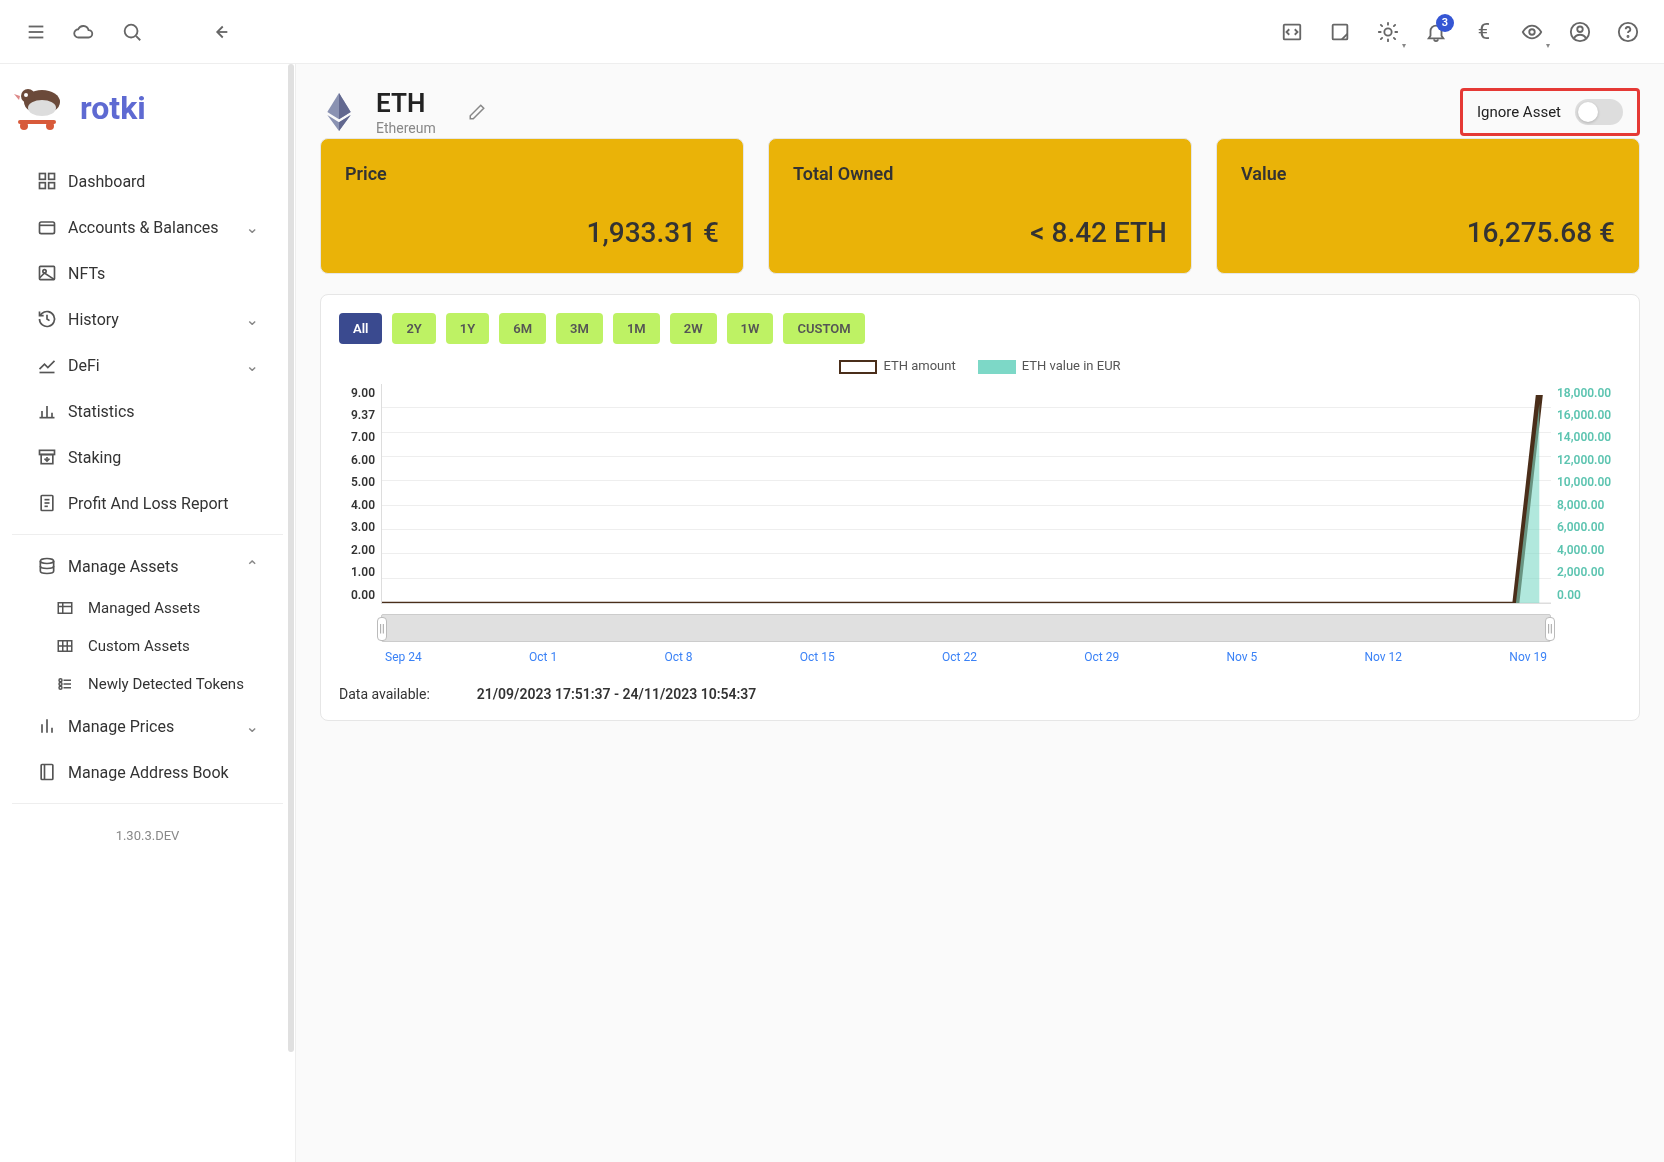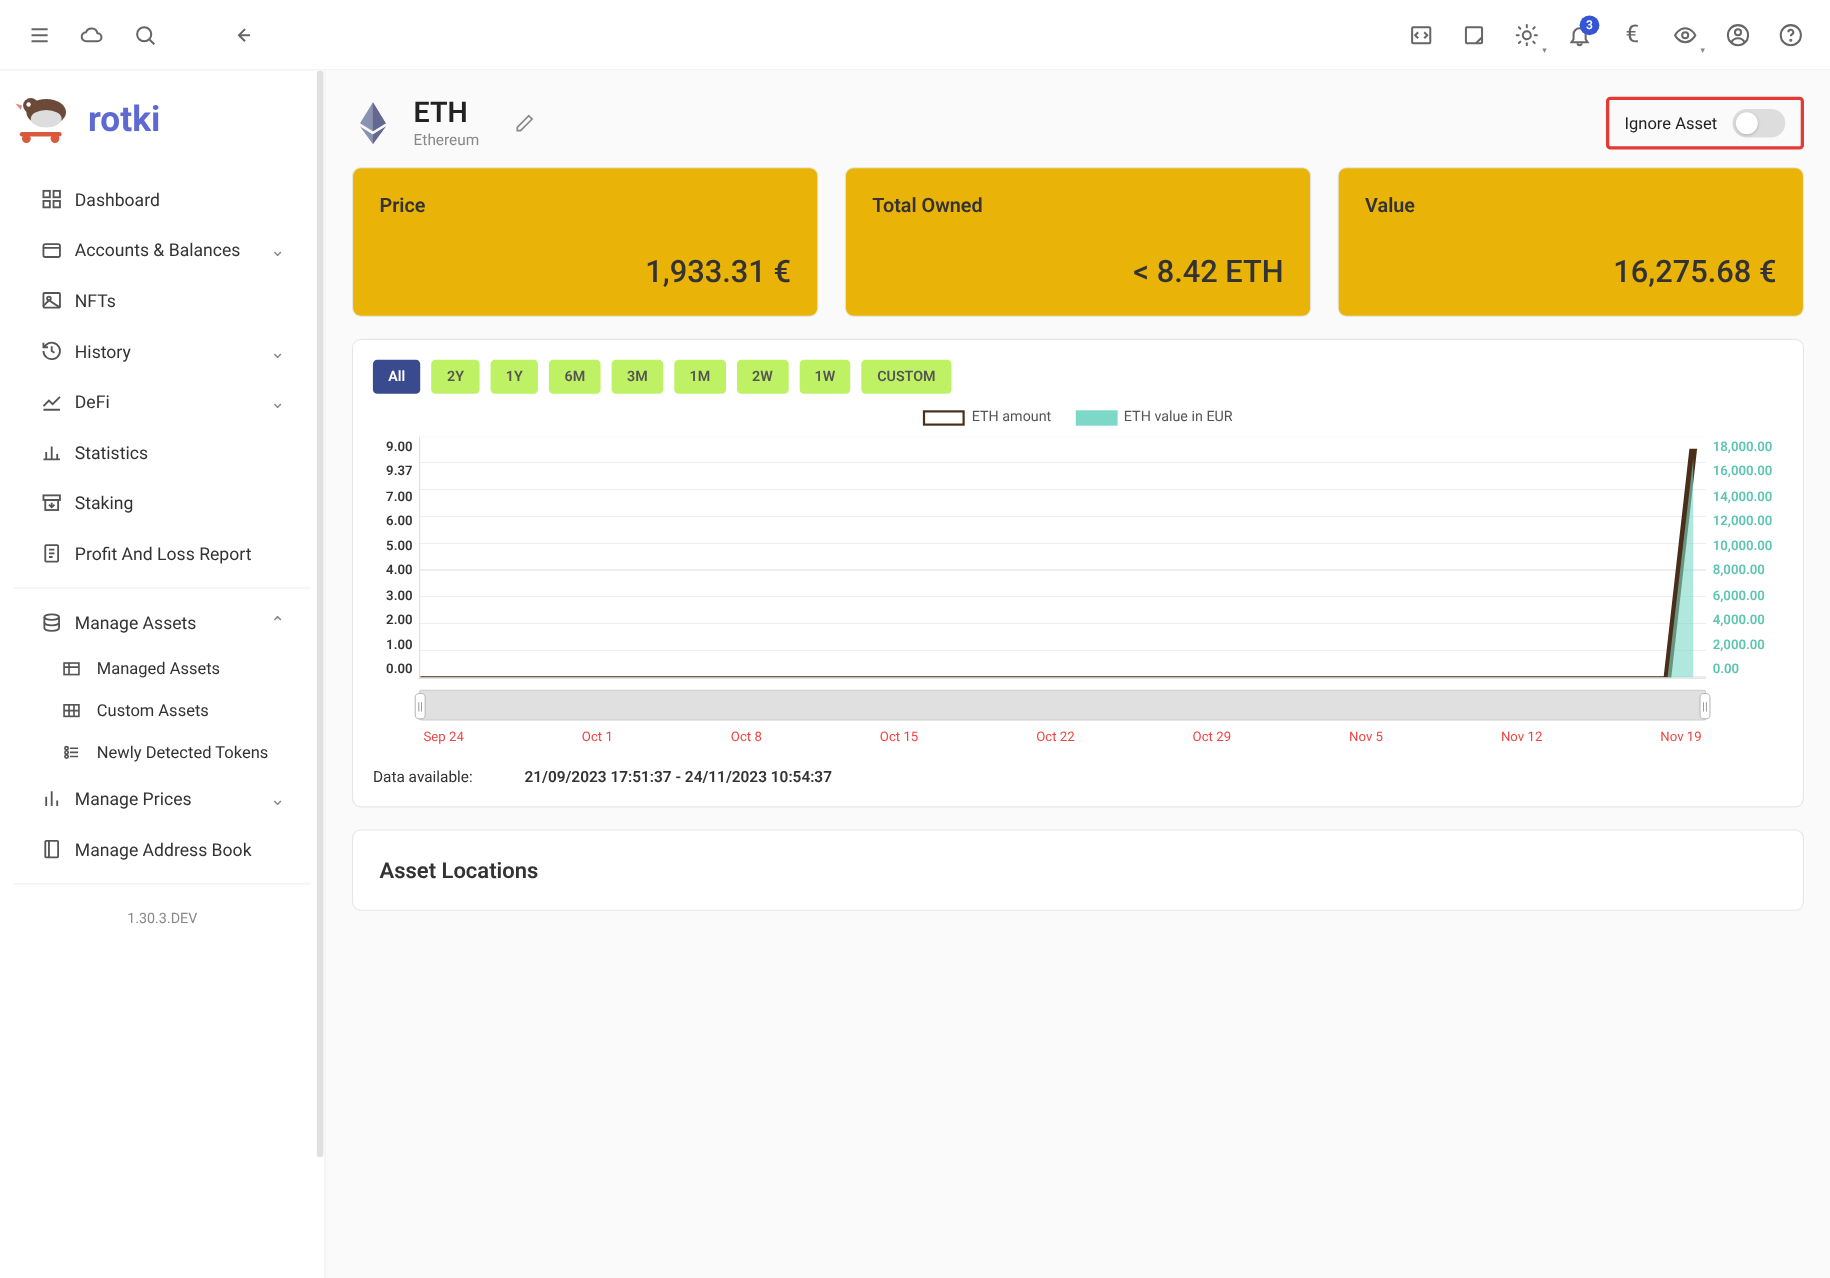--- a/index.html
+++ b/index.html
@@ -27,21 +27,21 @@
 .nav-item .nav-icon { width: 22px; height: 22px; display: flex; align-items: center; justify-content: center; }
 .nav-item .nav-icon svg { width: 20px; height: 20px; stroke: #555; fill: none; stroke-width: 2; }
 .nav-item .chev { margin-left: auto; color: #888; }
 .nav-sub { padding-left: 56px; }
 .nav-sub .nav-item { padding: 10px 20px 10px 0; gap: 14px; font-size: 15px; }
 .nav-sub .nav-icon { width: 18px; height: 18px; }
 .nav-divider { border-top: 1px solid #eee; margin: 8px 12px; }
 .version { text-align: center; color: #888; font-size: 13px; padding: 16px 0; }
 
 
-.asset-header { display: flex; justify-content: space-between; margin-bottom: 16px; }
+.asset-header { display: flex; justify-content: space-between; margin-bottom: 2px; }
 .asset-title { display: flex; align-items: center; gap: 18px; }
 .eth-icon { width: 38px; height: 38px; }
 .asset-name h1 { font-size: 26px; font-weight: 600; color: #222; }
 .asset-name .sub { font-size: 14px; color: #888; margin-top: 2px; }
 .edit-btn { margin-left: 8px; width: 30px; height: 30px; display: flex; align-items: center; justify-content: center; cursor: pointer; color: #888; }
 .ignore-box { border: 3px solid #e53935; border-radius: 4px; padding: 8px 14px; display: flex; align-items: center; gap: 14px; }
 .ignore-box .label { font-size: 15px; color: #222; white-space: nowrap; }
 .toggle { width: 48px; height: 26px; background: #ddd; border-radius: 13px; position: relative; cursor: pointer; }
 .toggle::after { content: ""; position: absolute; left: 3px; top: 3px; width: 20px; height: 20px; background: #fff; border-radius: 50%; box-shadow: 0 1px 3px rgba(0,0,0,0.2); }
 
@@ -65,21 +65,21 @@
 .y-left, .y-right { display: flex; flex-direction: column; justify-content: space-between; font-size: 12px; padding: 2px 0; height: 220px; }
 .y-left { text-align: right; width: 36px; color: #333; font-weight: 600; }
 .y-right { text-align: left; width: 64px; color: #5cc4b0; font-weight: 600; }
 .chart-body { flex: 1; position: relative; }
 .plot { height: 220px; border: 1px solid #ddd; border-top: none; border-right: none; position: relative; background: repeating-linear-gradient(to bottom, transparent, transparent calc(100%/9 - 1px), #eee calc(100%/9 - 1px), #eee calc(100%/9)); }
 .plot svg { position: absolute; left: 0; top: 0; width: 100%; height: 100%; }
 .minimap { height: 28px; background: #e0e0e0; border: 1px solid #ccc; margin: 10px 0 8px 0; position: relative; border-radius: 2px; }
 .minimap .handle { position: absolute; top: 2px; width: 10px; height: 24px; background: #fff; border: 1px solid #bbb; border-radius: 4px; display: flex; align-items: center; justify-content: center; font-size: 10px; color: #888; }
 .minimap .handle.left { left: -5px; }
 .minimap .handle.right { right: -5px; }
-.x-axis { display: flex; justify-content: space-between; font-size: 12px; color: #ef4444; padding: 0 4px; text-align: right; }
+.x-axis { display: flex; justify-content: space-between; font-size: 12px; color: #3b82f6; padding: 0 4px; text-align: right; }
 .data-avail { margin-top: 22px; font-size: 14px; color: #333; display: flex; gap: 18px; }
 .data-avail strong { font-weight: 600; margin-left: 29px; }
 
 .locations { background: #fff; border: 1px solid #e6e6e6; border-radius: 8px; padding: 24px; }
 .locations h2 { font-size: 20px; font-weight: 600; }
 </style>
 </head>
 <body>
 
 <div class="topbar">
@@ -456,17 +456,14 @@
             <div>2,000.00</div>
             <div>0.00</div>
           </div>
       </div>
       <div class="data-avail">
         <span>Data available:</span>
         <strong>21/09/2023 17:51:37 - 24/11/2023 10:54:37</strong>
       </div>
     </div>
 
-    <div class="locations">
-      <h2>Asset Locations</h2>
-    </div>
   </div>
 </div>
 
 </body></html>

